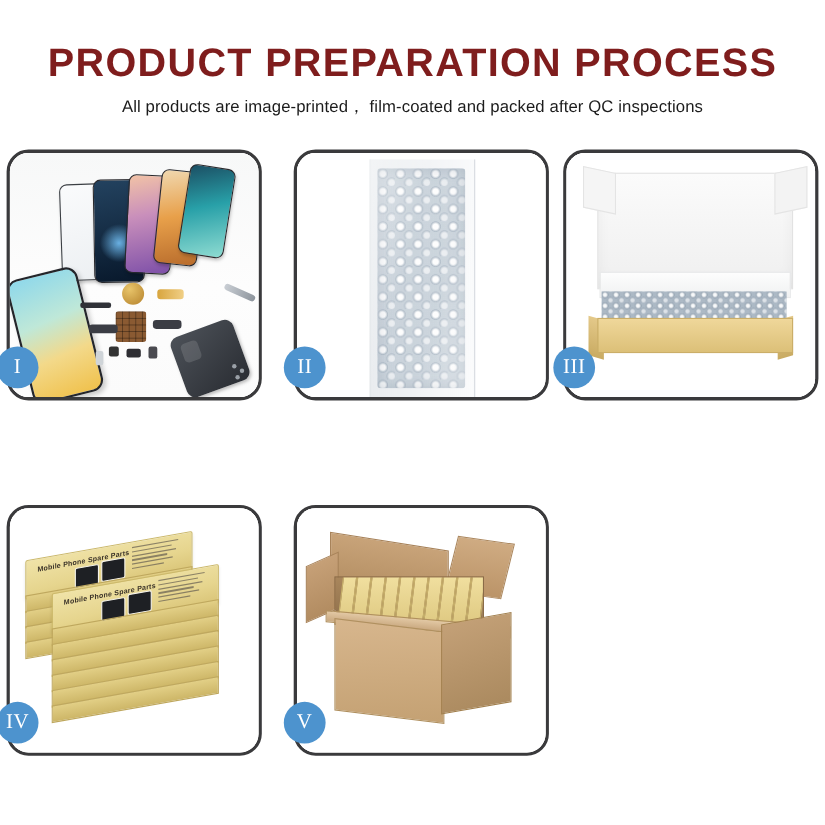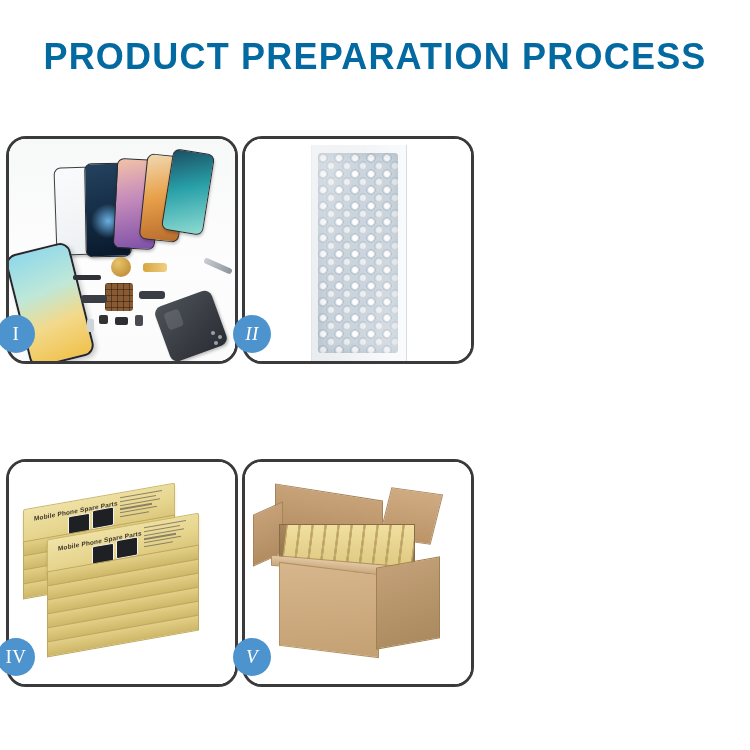--- a/index.html
+++ b/index.html
@@ -19,21 +19,21 @@
   .header {
     width: 750px;
     padding-top: 38px;
     text-align: center;
   }
   .title {
     font-family: "Liberation Sans", sans-serif;
     font-size: 36px;
     font-weight: 700;
     letter-spacing: 1.2px;
-    color: #0369a1;
+    color: #7f1d1d;
     line-height: 1.05;
     white-space: nowrap;
   }
   .subtitle {
     margin-top: 11px;
     font-family: "Liberation Sans", sans-serif;
     font-size: 15.2px;
     font-weight: 400;
     color: #1c1c1c;
     letter-spacing: 0.1px;
@@ -59,21 +59,21 @@
     top: 0;
     width: 232px;
     height: 228px;
     border: 3px solid #3a3a3c;
     border-radius: 20px;
     background: #ffffff;
     box-sizing: border-box;
     overflow: visible;
   }
   .cell.c1 { left: 6px; }
-  .cell.c2 { left: 242px; font-style: italic; }
+  .cell.c2 { left: 267px; }
   .cell.c3 { left: 512px; }
 
   .cell-inner {
     position: absolute;
     left: 0; top: 0; right: 0; bottom: 0;
     border-radius: 17px;
     overflow: hidden;
     background: #fefefe;
   }
 
@@ -345,20 +345,21 @@
     position:absolute; left:140px; top:20px; width:54px; height:22px;
     background: linear-gradient(120deg, rgba(235,238,240,.85), rgba(250,251,252,.35));
     transform: rotate(-10deg); border-radius:2px;
   }
 </style>
 </head>
 <body>
 
 <div class="header">
   <div class="title">PRODUCT PREPARATION PROCESS</div>
+  <div class="subtitle">All products are image-printed， film-coated and packed after QC inspections</div>
 </div>
 
 <div class="grid">
 
   <div class="row row1">
 
     <div class="cell c1">
       <div class="cell-inner">
         <div class="scene-parts">
           <div class="phone-fan">
@@ -393,20 +394,33 @@
       <div class="cell-inner">
         <div class="scene-bubble">
           <div class="bw-sheet"></div>
           <div class="bw-bubbles"></div>
           <div class="bw-gloss"></div>
         </div>
       </div>
       <div class="badge">II</div>
     </div>
 
+    <div class="cell c3">
+      <div class="cell-inner">
+        <div class="scene-mailer">
+          <div class="m-lid"></div>
+          <div class="m-foam"></div>
+          <div class="m-bubbles"></div>
+          <div class="m-leftflap"></div>
+          <div class="m-rightflap"></div>
+          <div class="m-front"></div>
+        </div>
+      </div>
+      <div class="badge">III</div>
+    </div>
   </div>
 
   <div class="row row2">
 
     <div class="cell c1">
       <div class="cell-inner">
         <div class="scene-stack">
 
           <div class="sb sb-top" style="left:14px; top:34px;">
             <div class="sb-label">Mobile Phone Spare Parts</div>

